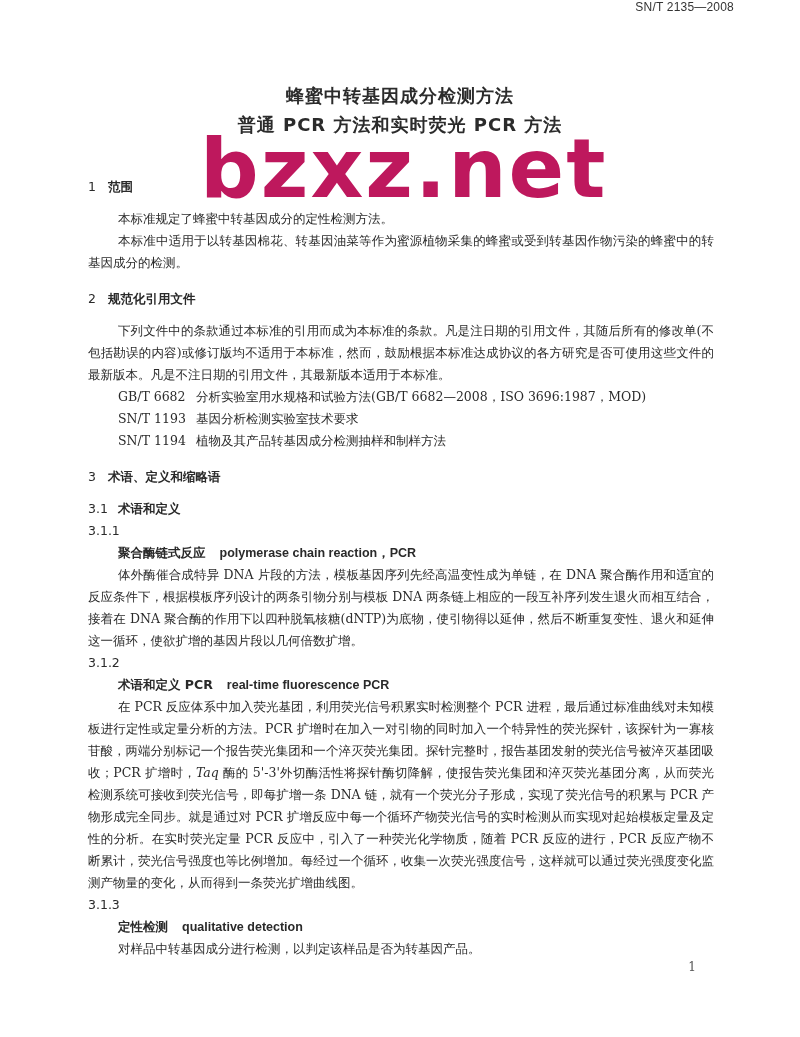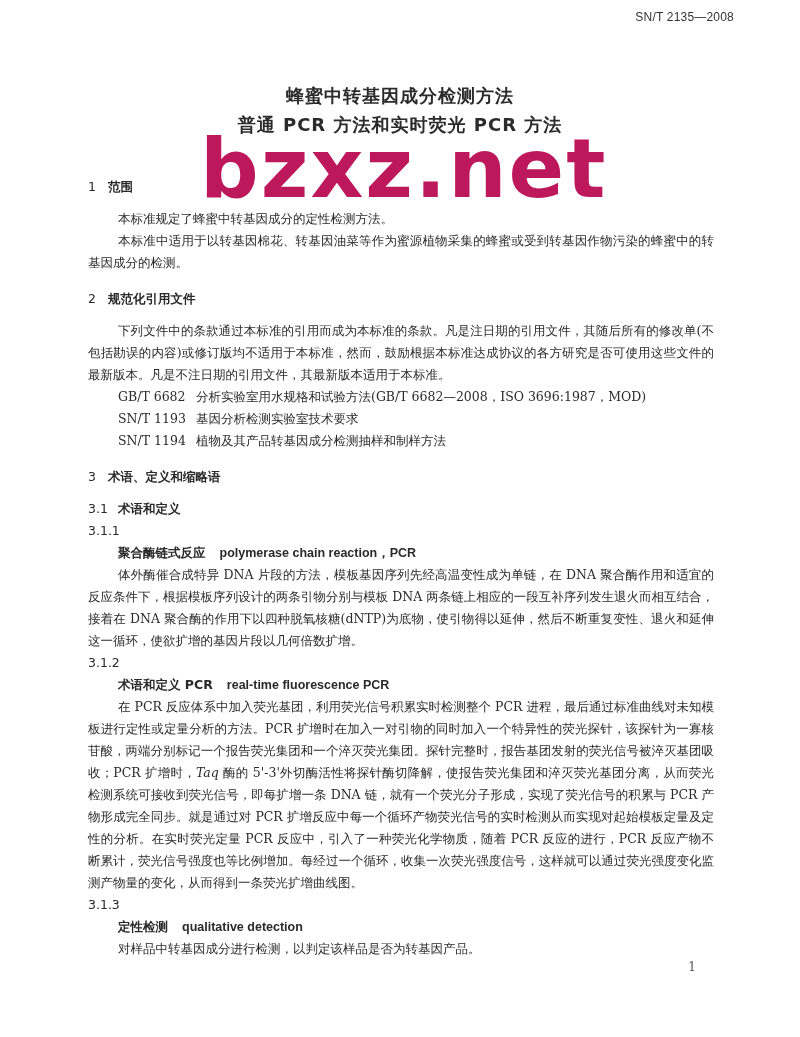--- a/index.html
+++ b/index.html
@@ -1,19 +1,19 @@
 <!DOCTYPE html>
 <html><head>
 <meta charset="utf-8">
 <style>
   html, body { margin: 0; padding: 0; background: #ffffff; }
   body { width: 800px; height: 1037px; position: relative; overflow: hidden;
          font-family: "DejaVu Serif", "Liberation Serif", serif; color: #2a2a2a; }
   .page { position: absolute; left: 0; top: 0; width: 800px; height: 1037px; }
-  .std-code { position: absolute; right: 66px; top: 10px; font-family: "Liberation Sans", sans-serif;
+  .std-code { position: absolute; right: 66px; top: 0; font-family: "Liberation Sans", sans-serif;
               font-size: 12px; color: #333; letter-spacing: 0.2px; }
   .title { position: absolute; left: 0; width: 800px; text-align: center; font-family: "DejaVu Sans", sans-serif;
            font-weight: bold; font-size: 18px; color: #2b2b2b; letter-spacing: 1px; }
   .title.t1 { top: 84px; }
   .title.t2 { top: 113px; }
   .watermark { position: absolute; left: 200px; top: 128px; font-family: "DejaVu Sans", sans-serif;
                font-weight: bold; font-size: 82px; color: #be185d; letter-spacing: 2px; line-height: 1; }
   .content { position: absolute; left: 88px; top: 176px; width: 626px; font-size: 12.5px; line-height: 22px; }
   .h1 { font-family: "DejaVu Sans", sans-serif; font-weight: bold; font-size: 12.5px; margin: 0; height: 22px; }
   .h1 .num { display: inline-block; width: 20px; font-weight: normal; }

